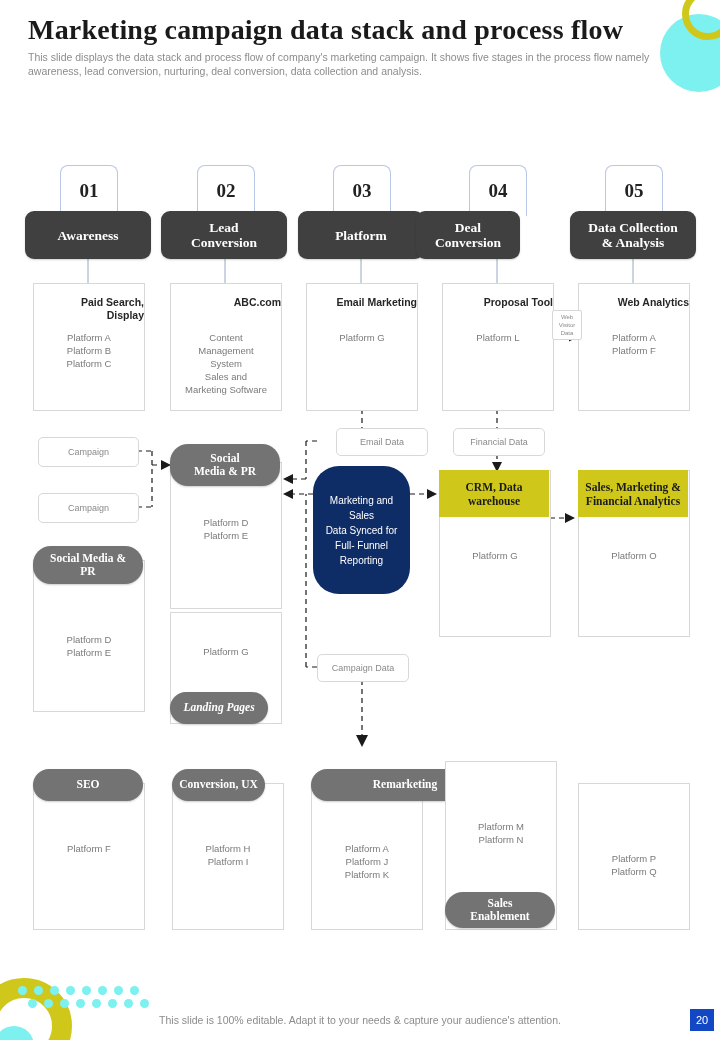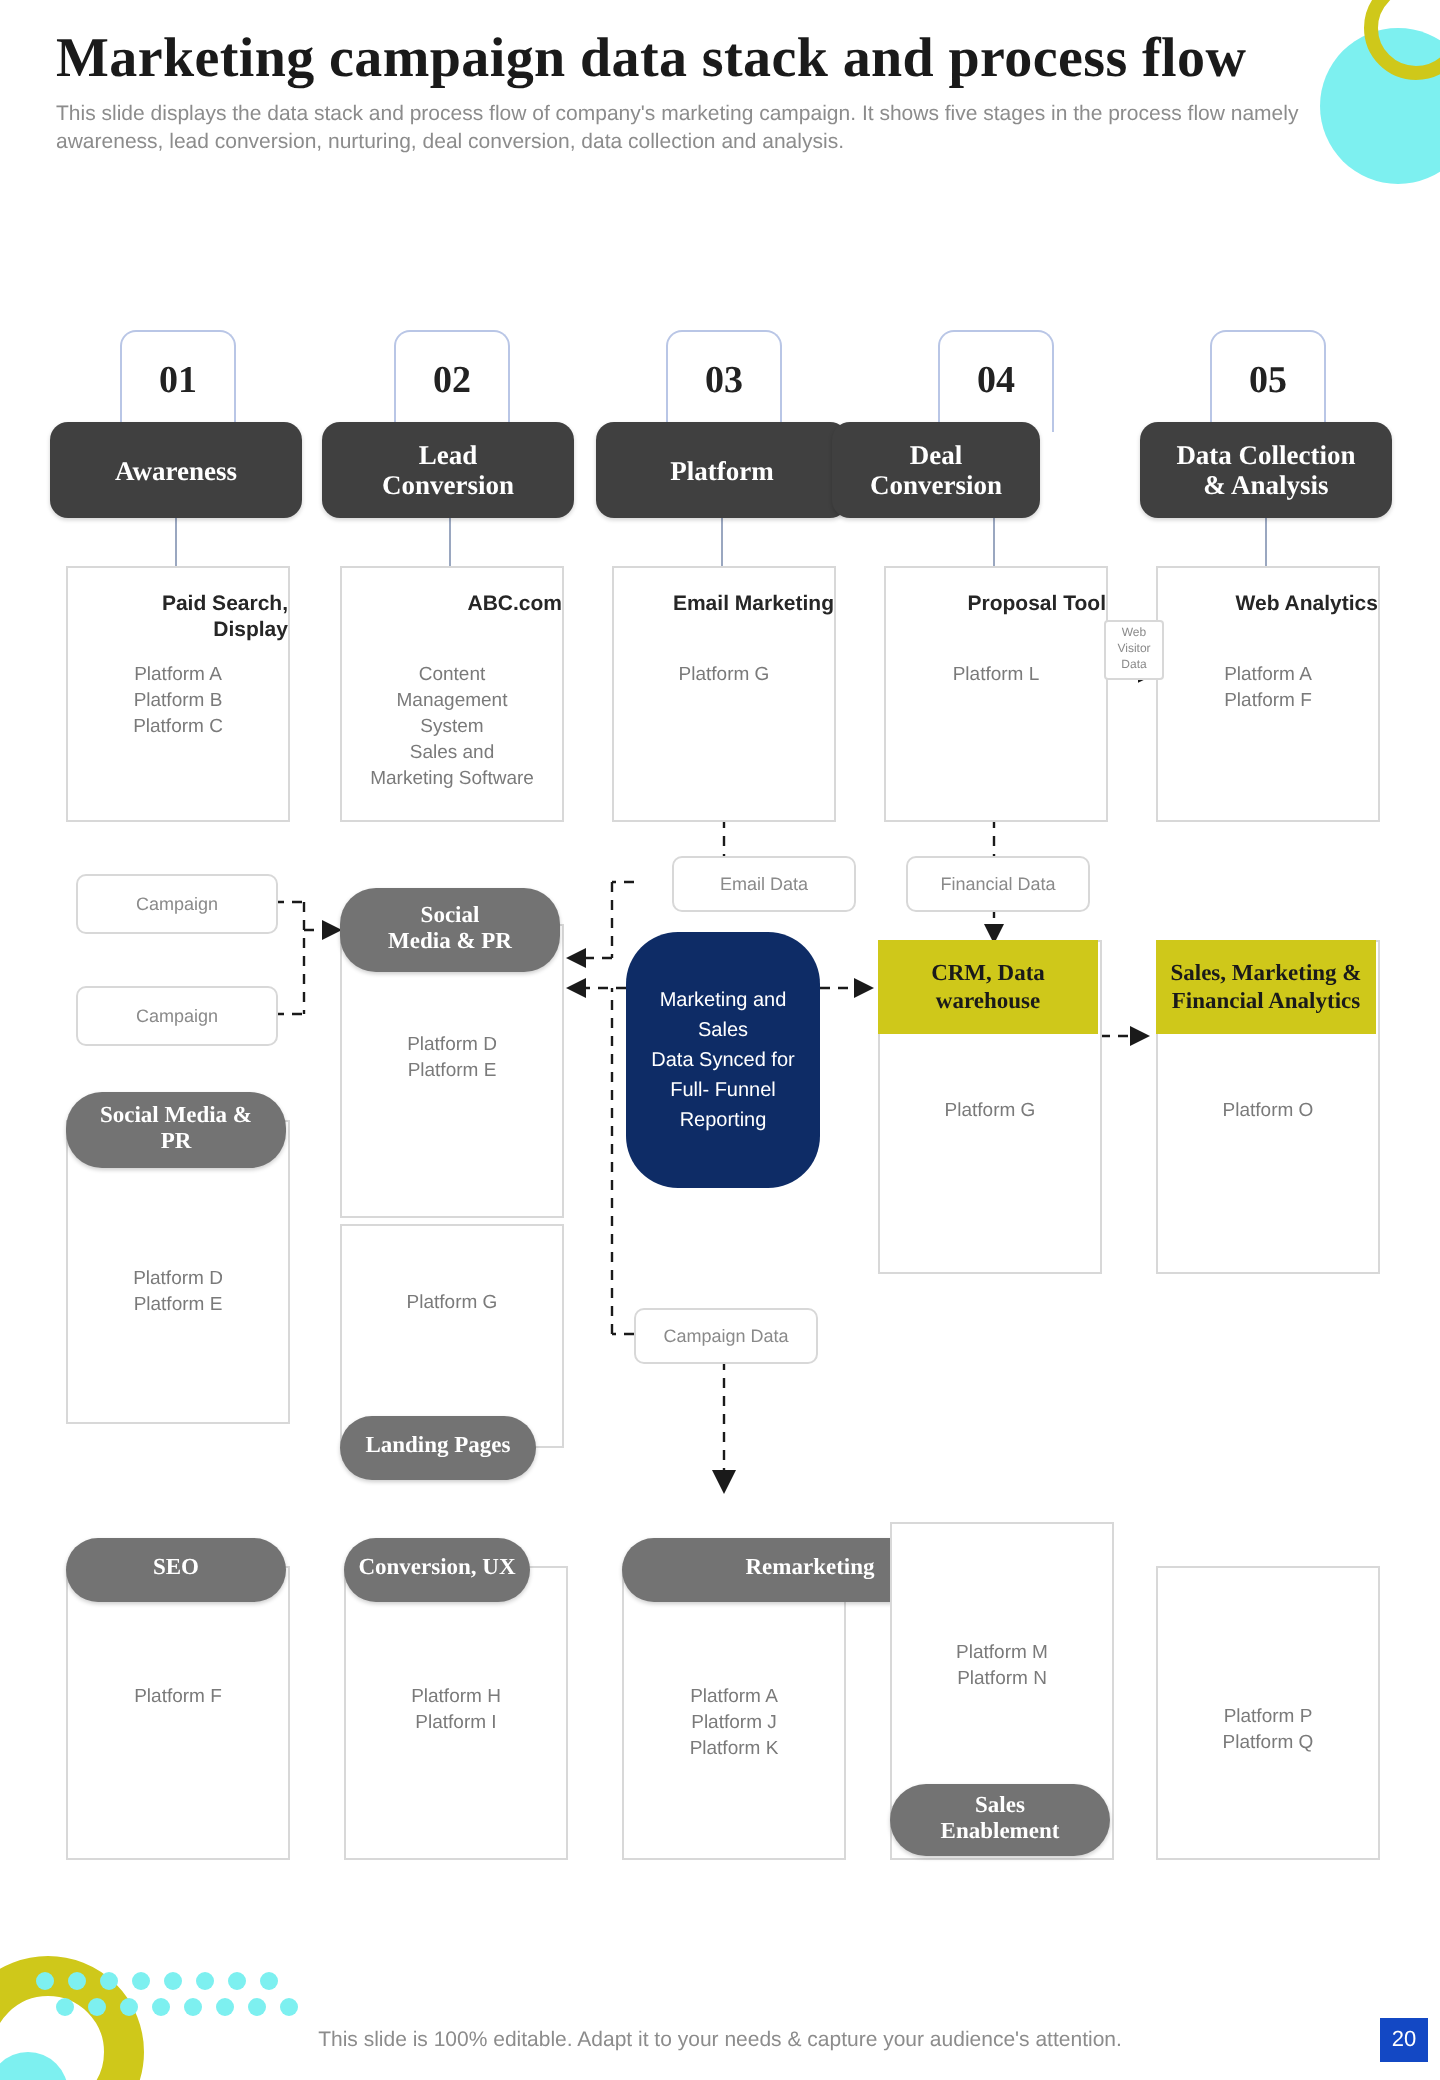--- a/index.html
+++ b/index.html
@@ -255,21 +255,21 @@
   <div class="pill" style="left:33px;top:546px;width:110px;height:38px;">Social Media &amp;<br>PR</div>
 
   <div class="card" style="left:170px;top:462px;width:110px;height:145px;">
     <div class="card-body" style="top:53px;">Platform D<br>Platform E</div>
   </div>
   <div class="pill" style="left:170px;top:444px;width:110px;height:42px;">Social<br>Media &amp; PR</div>
 
   <div class="card" style="left:170px;top:612px;width:110px;height:110px;">
     <div class="card-body" style="top:32px;">Platform G</div>
   </div>
-  <div class="pill" style="left:170px;top:708px;width:98px;height:32px;">Landing Pages</div>
+  <div class="pill" style="left:170px;top:692px;width:98px;height:32px;font-style:italic;">Landing Pages</div>
 
   <div class="navy-box" style="left:313px;top:466px;width:97px;height:128px;border-radius:26px;">Marketing and<br>Sales<br>Data Synced for<br>Full- Funnel<br>Reporting</div>
 
   <div class="card" style="left:439px;top:470px;width:110px;height:165px;">
     <div class="card-body" style="top:78px;">Platform G</div>
   </div>
   <div class="yellow-head" style="left:439px;top:470px;width:110px;height:47px;">CRM, Data<br>warehouse</div>
 
   <div class="card" style="left:578px;top:470px;width:110px;height:165px;">
     <div class="card-body" style="top:78px;">Platform O</div>

